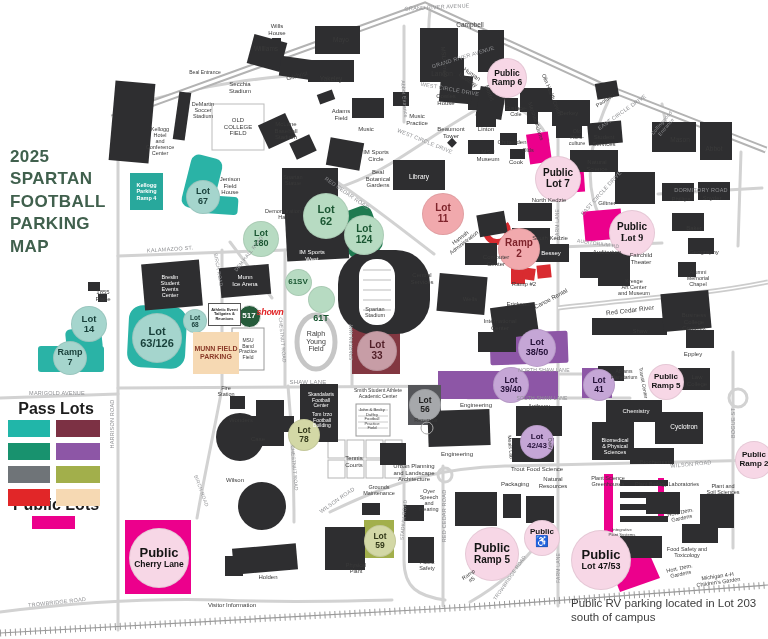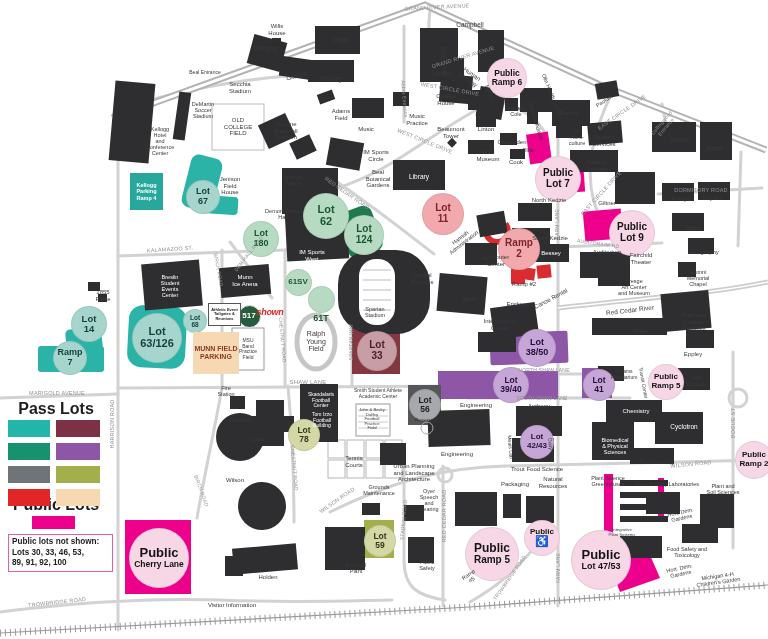--- a/index.html
+++ b/index.html
@@ -253,25 +253,29 @@
       <line x1="363" y1="290" x2="391" y2="290"></line>
           <line x1="363" y1="300" x2="391" y2="300"></line>
       <line x1="363" y1="310" x2="391" y2="310"></line>
     </g>
   </g>
 
   <ellipse cx="316" cy="342" rx="19" ry="27" fill="none" stroke="#c6c6c6" stroke-width="5"></ellipse>
   <circle cx="427" cy="428" r="6" fill="none" stroke="#aaaaaa" stroke-width="1"></circle>
 </svg>
 
+<div class="title">2025
+SPARTAN
+FOOTBALL
+PARKING
+MAP</div>
 <div class="leg-h" style="top:400px">Pass Lots</div>
 <div class="leg-h" style="top:496px">Public Lots</div>
-<div class="leg-note">Public lots not shown:
-Lots 30, 33, 46, 53,
-89, 91, 92, 100</div>
+<div class="rv-note">Public RV parking located in Lot 203
+south of campus</div>
 
 <div class="lbl r" style="left: 437px; top: 7px; font-size: 5.5px; transform: translate(-50%, -50%) rotate(-3deg);">GRAND RIVER AVENUE</div>
     <div class="lbl r" style="left: 463px; top: 57px; font-size: 5.5px; transform: translate(-50%, -50%) rotate(-17deg);">GRAND RIVER AVENUE</div>
     <div class="lbl b" style="left: 205px; top: 73px; font-size: 5px; transform: translate(-50%, -50%) rotate(0deg);">Beal Entrance</div>
     <div class="lbl r" style="left: 450px; top: 89px; font-size: 5.5px; transform: translate(-50%, -50%) rotate(10deg);">WEST CIRCLE DRIVE</div>
     <div class="lbl r" style="left: 425px; top: 141px; font-size: 5.5px; transform: translate(-50%, -50%) rotate(22deg);">WEST CIRCLE DRIVE</div>
     <div class="lbl r" style="left: 622px; top: 112px; font-size: 5.5px; transform: translate(-50%, -50%) rotate(-35deg);">EAST CIRCLE DRIVE</div>
     <div class="lbl r" style="left: 601px; top: 193px; font-size: 5.5px; transform: translate(-50%, -50%) rotate(-48deg);">EAST CIRCLE DRIVE</div>
     <div class="lbl r" style="left: 664px; top: 125px; font-size: 5px; transform: translate(-50%, -50%) rotate(-50deg);">Collingwood
 Entrance</div>
@@ -532,21 +536,21 @@
     <div class="badge b-pink" style="left: 487px; top: 58px; width: 38px; height: 38px;">
       <span style="font-size: 8.5px;">Public</span>
       <span style="font-size: 8.5px;">Ramp 6</span>
     </div>
     <div class="badge b-pink" style="left: 535px; top: 156px; width: 44px; height: 44px;">
       <span style="font-size: 10px;">Public</span>
       <span style="font-size: 10px;">Lot 7</span>
     </div>
     <div class="badge b-pink" style="left: 609px; top: 210px; width: 44px; height: 44px;">
       <span style="font-size: 10px;">Public</span>
-      <span style="font-size: 10px;">Lot 9</span>
+      <span style="font-size: 10px; font-family: Liberation Serif, serif;">Lot 9</span>
     </div>
     <div class="badge b-pink" style="left: 648px; top: 364px; width: 34px; height: 34px;">
       <span style="font-size: 8px;">Public</span>
       <span style="font-size: 8px;">Ramp 5</span>
     </div>
     <div class="badge b-pink" style="left: 735px; top: 441px; width: 36px; height: 36px;">
       <span style="font-size: 8px;">Public</span>
       <span style="font-size: 8px;">Ramp 2</span>
     </div>
     <div class="badge b-teal" style="left: 71px; top: 306px; width: 34px; height: 34px;">

